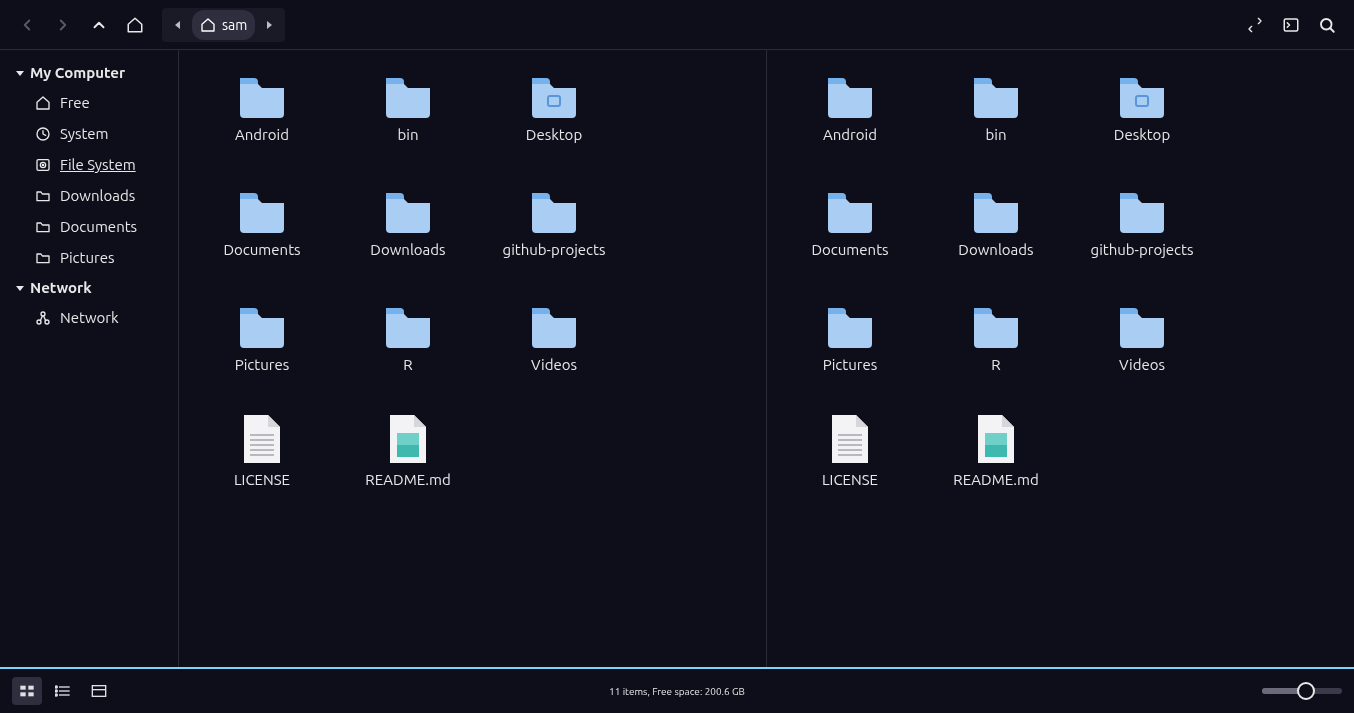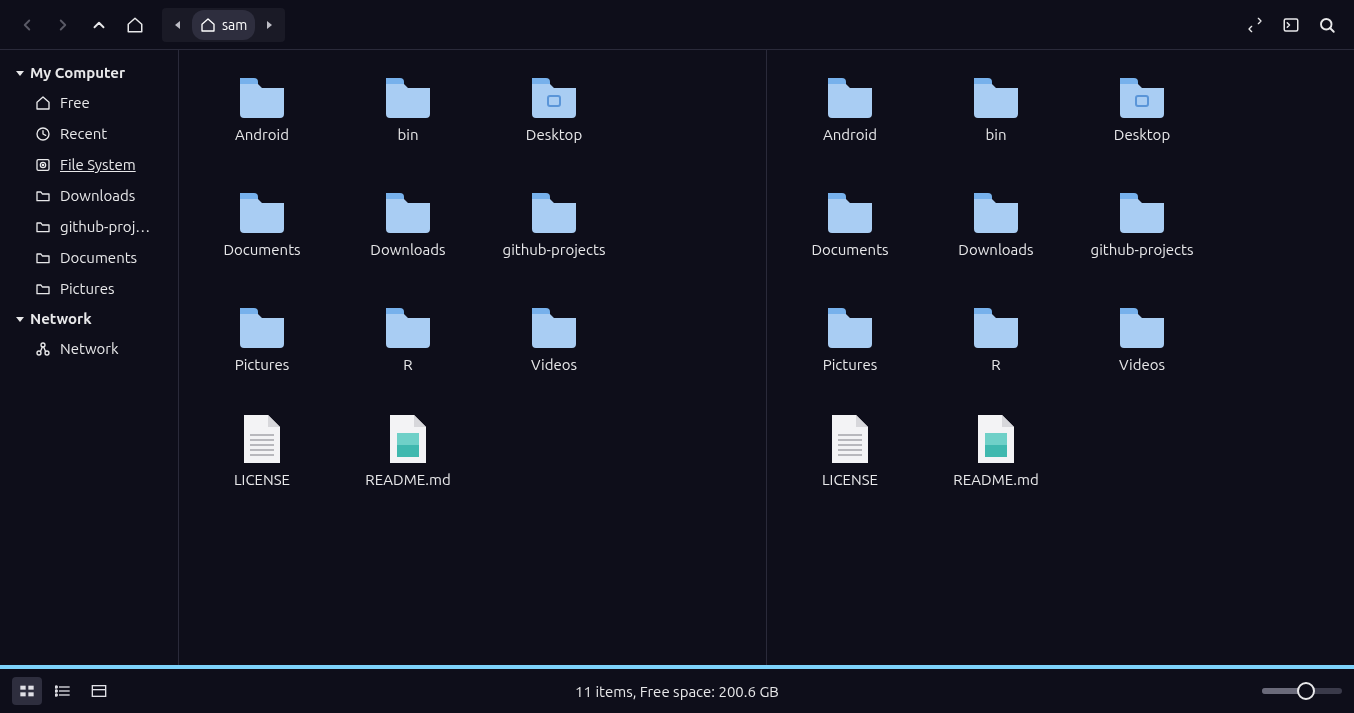--- a/index.html
+++ b/index.html
@@ -57,21 +57,21 @@
   .path-btn.current {
     background: #2e2e3e;
     color: #fff;
   }
 
   
   .body-row {
     flex: 1;
     display: flex;
     min-height: 0;
-    border-bottom: 4px solid #7dd3fc;
+    border-bottom: 2px solid #7dd3fc;
   }
 
   
   .sidebar {
     width: 178px;
     background: #0e0e1a;
     padding-top: 8px;
     overflow-y: auto;
   }
   .sb-section-header {
@@ -148,21 +148,21 @@
     display: flex;
     align-items: center;
     padding: 0 12px;
     gap: 6px;
     position: relative;
   }
   .footer .status {
     position: absolute;
     left: 0; right: 0;
     text-align: center;
-    font-size: 15px;
+    font-size: 10px;
     pointer-events: none;
   }
   .f-btn {
     width: 30px; height: 28px;
     display: inline-flex; align-items: center; justify-content: center;
     border-radius: 4px; cursor: pointer; color: #e0e0e6;
   }
   .f-btn.active { background: #2e2e3e; }
   .zoom {
     margin-left: auto;
@@ -278,47 +278,39 @@
         </span>
         <span class="lbl">Free</span>
       </div>
       <div class="sb-item">
         <span class="ico">
           <svg width="16" height="16" viewBox="0 0 24 24" fill="none" stroke="currentColor" stroke-width="2" stroke-linecap="round" stroke-linejoin="round">
             <circle cx="12" cy="12" r="9"></circle>
             <polyline points="12 7 12 12 16 14"></polyline>
           </svg>
         </span>
-        <span class="lbl">Recent</span>
+        <span class="lbl">System</span>
       </div>
       <div class="sb-item active">
         <span class="ico">
           <svg width="16" height="16" viewBox="0 0 24 24" fill="none" stroke="currentColor" stroke-width="2" stroke-linecap="round" stroke-linejoin="round">
             <rect x="3" y="4" width="18" height="16" rx="2"></rect>
             <circle cx="12" cy="12" r="4"></circle>
             <circle cx="12" cy="12" r="1" fill="currentColor"></circle>
           </svg>
         </span>
         <span class="lbl">File System</span>
       </div>
       <div class="sb-item">
         <span class="ico">
           <svg width="16" height="16" viewBox="0 0 24 24" fill="none" stroke="currentColor" stroke-width="2" stroke-linecap="round" stroke-linejoin="round">
             <path d="M3 6 h6 l2 3 h10 v10 H3 z"></path>
           </svg>
         </span>
         <span class="lbl">Downloads</span>
-      </div>
-      <div class="sb-item">
-        <span class="ico">
-          <svg width="16" height="16" viewBox="0 0 24 24" fill="none" stroke="currentColor" stroke-width="2" stroke-linecap="round" stroke-linejoin="round">
-            <path d="M3 6 h6 l2 3 h10 v10 H3 z"></path>
-          </svg>
-        </span>
-        <span class="lbl">github-proj…</span>
       </div>
       <div class="sb-item">
         <span class="ico">
           <svg width="16" height="16" viewBox="0 0 24 24" fill="none" stroke="currentColor" stroke-width="2" stroke-linecap="round" stroke-linejoin="round">
             <path d="M3 6 h6 l2 3 h10 v10 H3 z"></path>
           </svg>
         </span>
         <span class="lbl">Documents</span>
       </div>
       <div class="sb-item">

